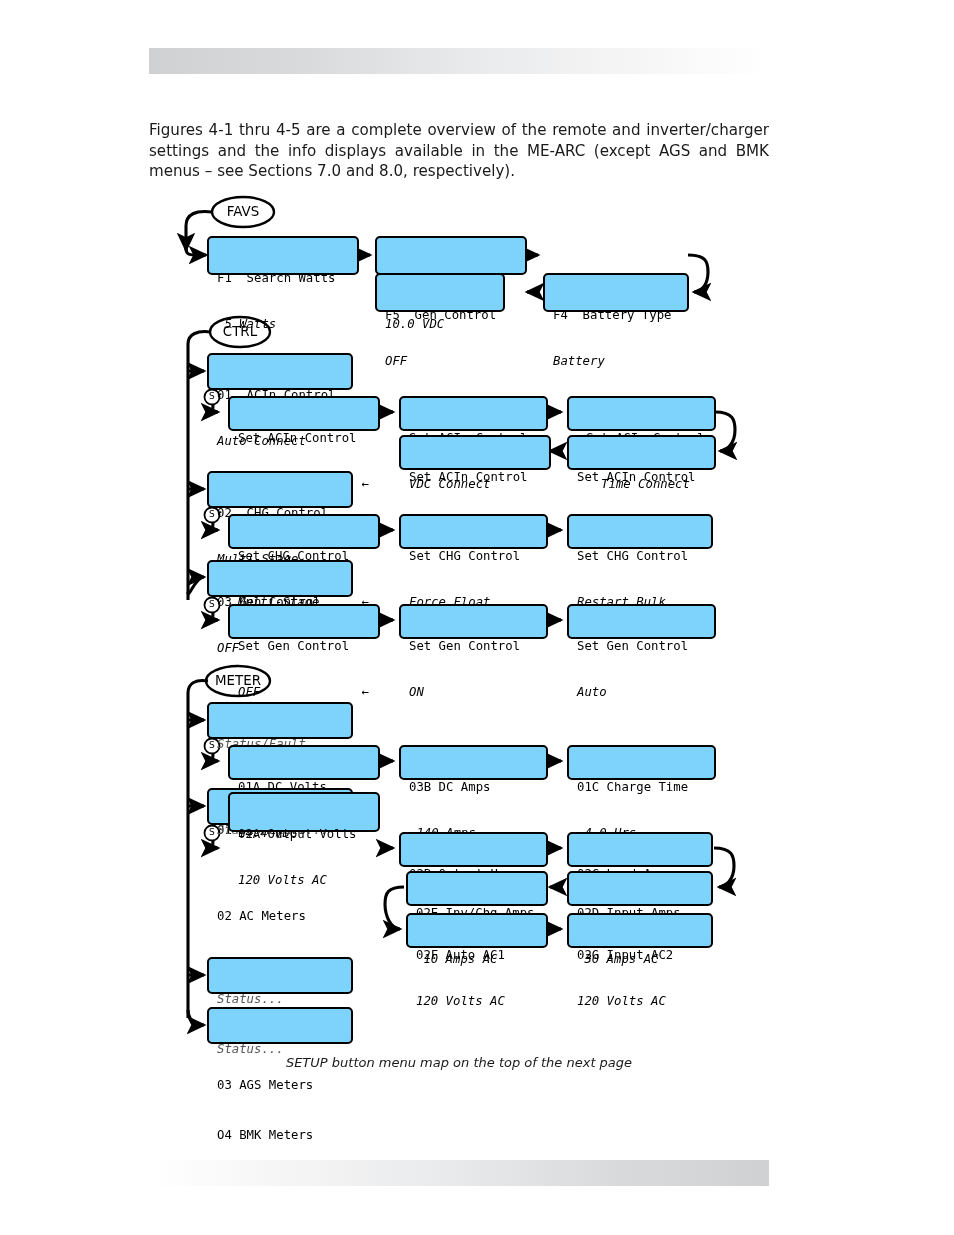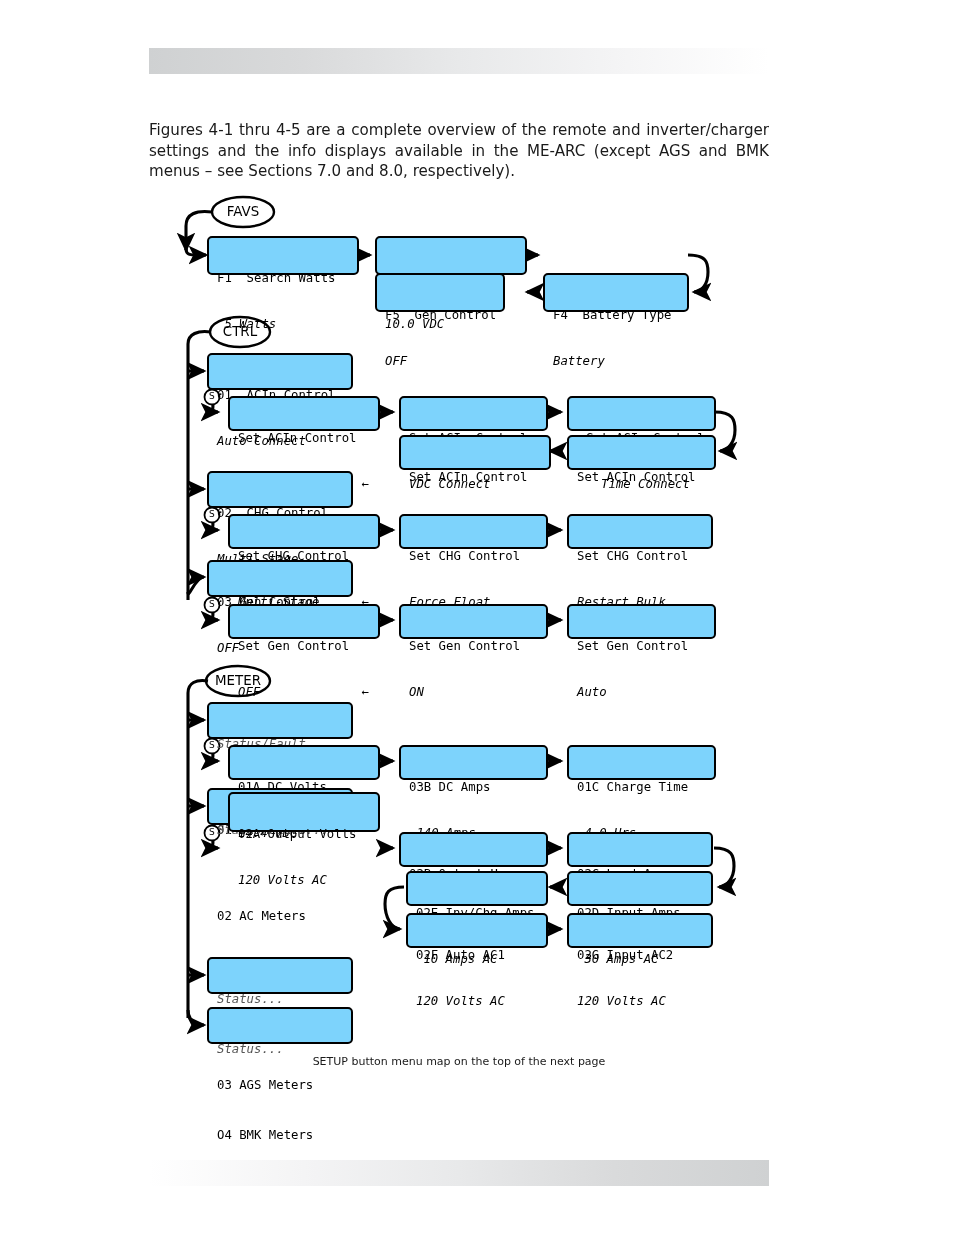--- a/index.html
+++ b/index.html
@@ -67,21 +67,21 @@
   .sbadge{
     position:absolute;z-index:5;
     font-family:"DejaVu Sans","Liberation Sans",sans-serif;
     font-size:9px;color:#000;
   }
 
   .caption{
     position:absolute;left:149px;top:1055px;width:620px;
     text-align:center;
     font-family:"DejaVu Sans","Liberation Sans",sans-serif;
-    font-size:11px;color:#1a1a1a;
+    font-style:italic;font-size:13px;color:#1a1a1a;
   }
 </style>
 </head>
 <body>
 
 <div class="page">
 
   <div class="hdr-bar"></div>
   <div class="ftr-bar"></div>
 

